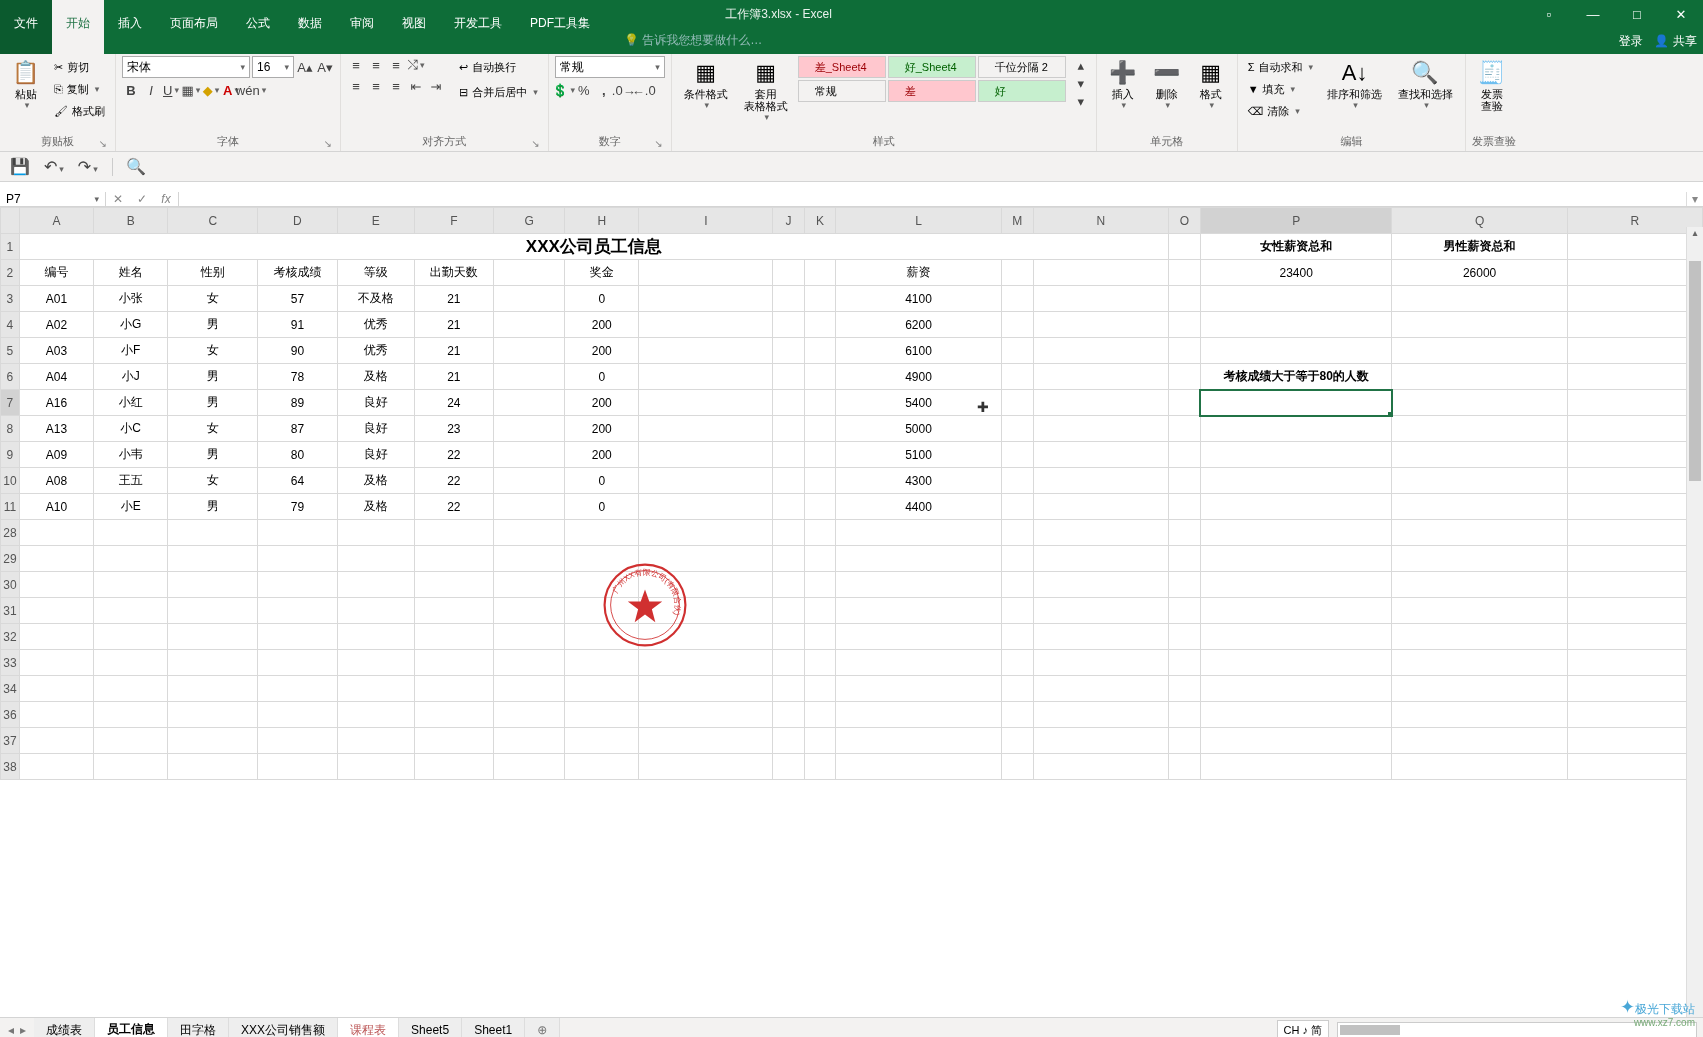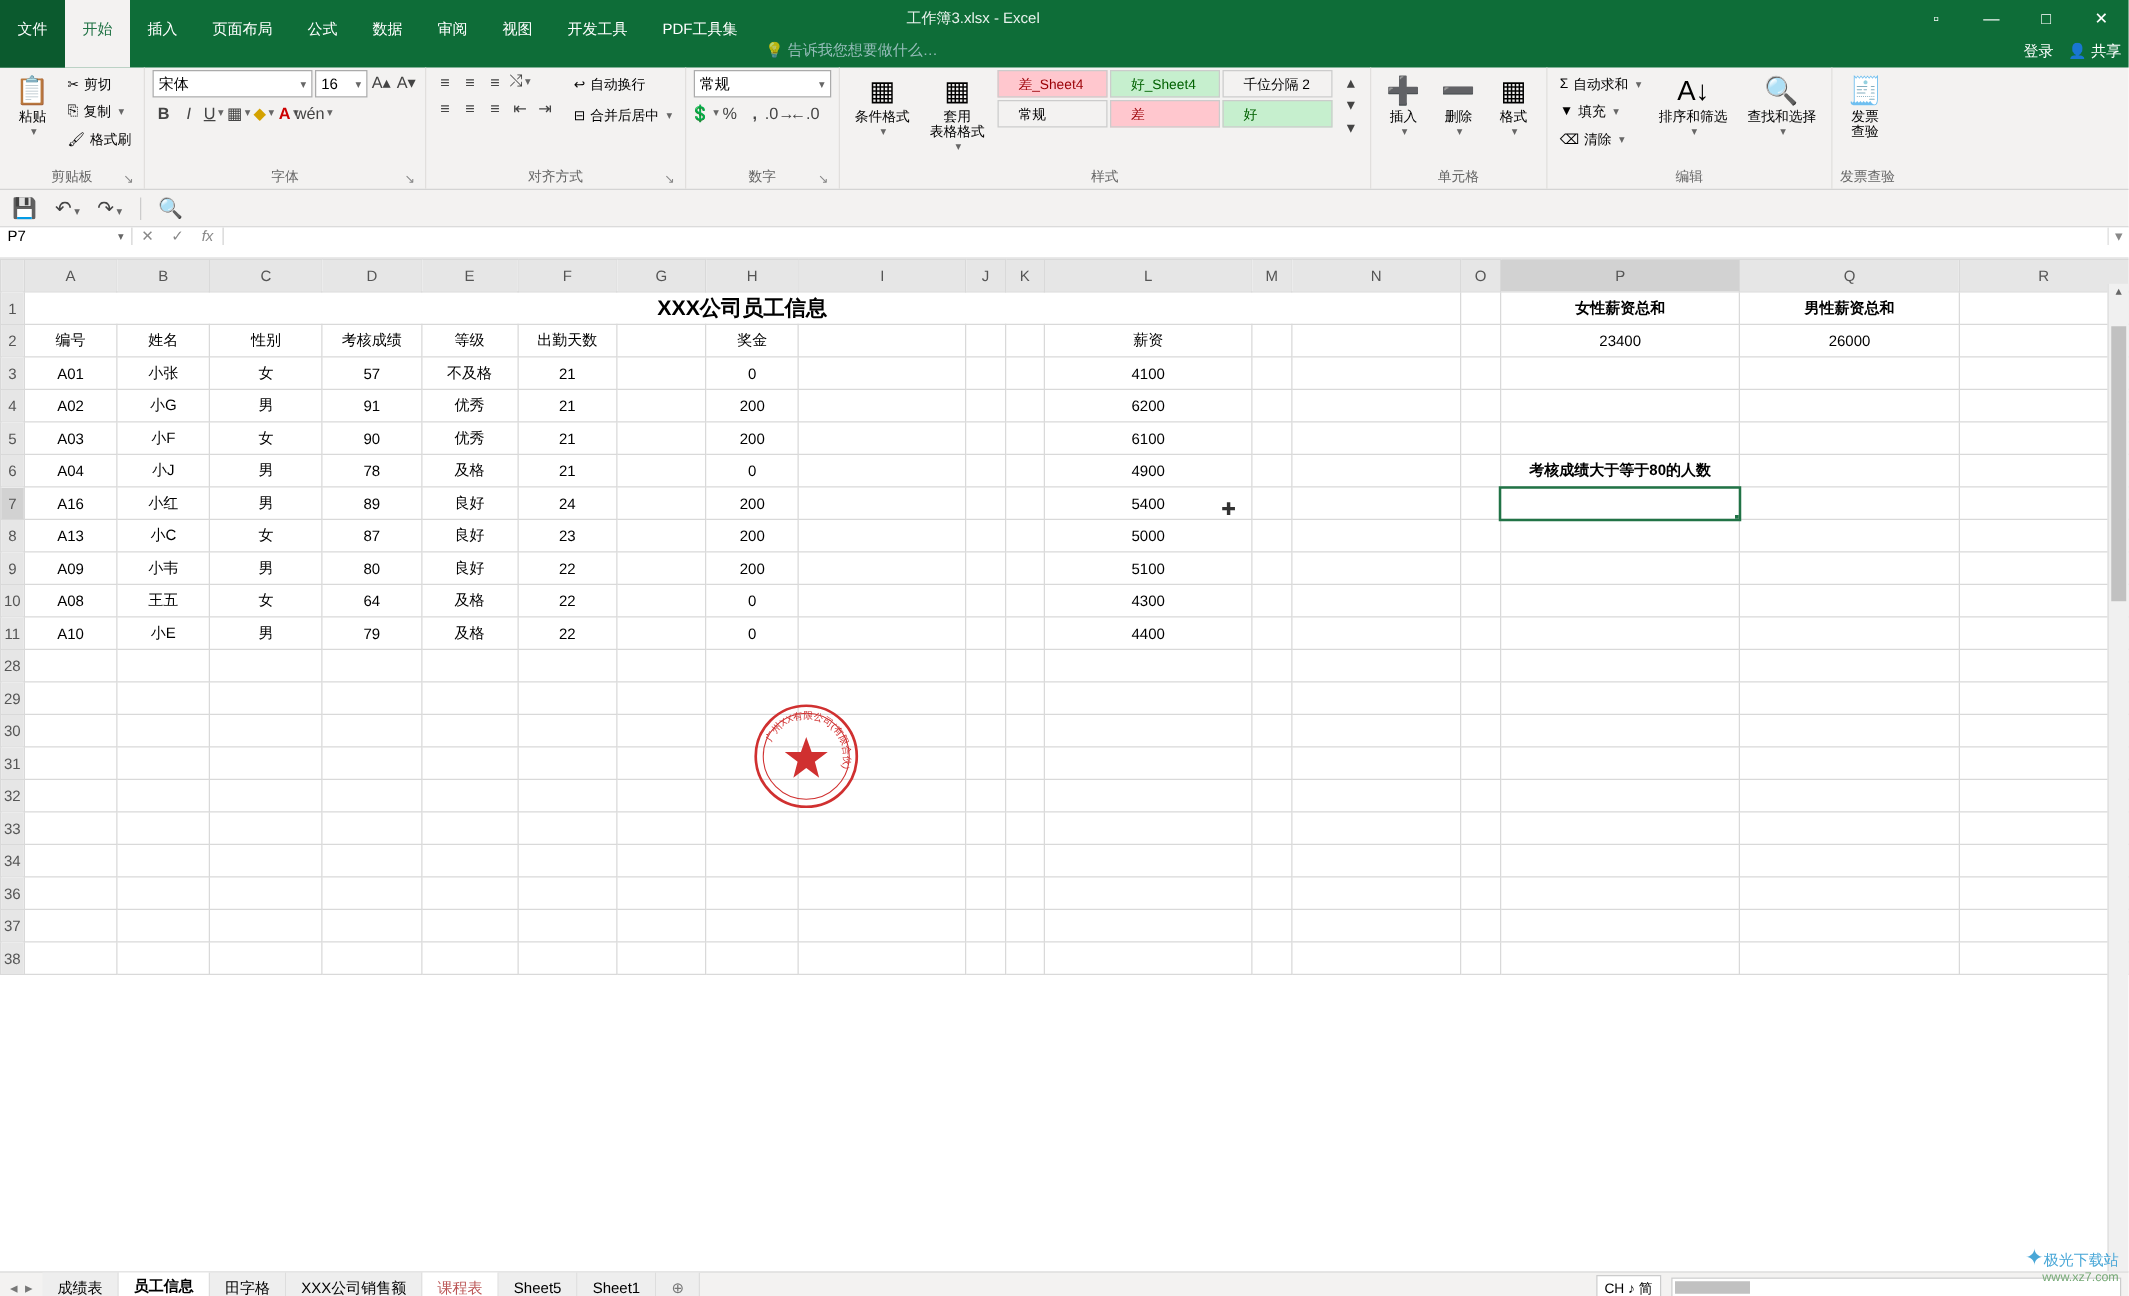--- a/index.html
+++ b/index.html
@@ -8,45 +8,45 @@
 .titlebar{height:28px;background:#0e6d38;color:#fff;display:flex;align-items:center;position:relative}
 .titlebar .tb-left{width:30px;display:flex;justify-content:center}
 .titlebar .tb-center{flex:1;text-align:center;font-size:12px;opacity:.9}
 .titlebar .tb-right{display:flex;gap:0}
 .tb-btn{width:44px;height:28px;display:flex;align-items:center;justify-content:center;font-size:13px;cursor:pointer}
 
 .ribbon-tabs{height:26px;background:#0e6d38;display:flex;align-items:flex-end;color:#fff;position:relative}
 .rtab{padding:22px 14px;font-size:12px;cursor:pointer}
 .rtab.file{background:#0b5a2e}
 .rtab.active{background:#f3f2f1;color:#217346}
-.ribbon-tabs .tellme{color:#cde;font-size:12px;margin-left:8px;padding:5px 0;opacity:.7}
+.ribbon-tabs .tellme{color:#cde;font-size:12px;margin-left:20px;padding:5px 0;opacity:.7}
 .ribbon-right{position:absolute;right:6px;top:0;display:flex;gap:12px;align-items:center;height:26px;font-size:12px}
 
 .ribbon{height:98px;background:#f3f2f1;border-bottom:1px solid #d4d4d4;display:flex}
 .group{border-right:1px solid #e1dfdd;padding:2px 6px 0 6px;display:flex;flex-direction:column;position:relative}
 .group-body{flex:1;display:flex;align-items:flex-start;gap:4px}
 .group-label{text-align:center;font-size:11px;color:#666;padding:2px 0;position:relative}
 .group-label .launcher{position:absolute;right:2px;bottom:2px;font-size:10px;color:#888;cursor:pointer}
 .bigbtn{display:flex;flex-direction:column;align-items:center;justify-content:center;padding:4px 6px;cursor:pointer;min-width:40px}
 .bigbtn .ic{font-size:22px;margin-bottom:2px}
 .bigbtn .lbl{font-size:11px;text-align:center;line-height:12px}
 .smbtn{display:flex;align-items:center;gap:4px;padding:2px 4px;cursor:pointer;font-size:11px;height:22px}
 .stack{display:flex;flex-direction:column}
-.row{display:flex;gap:2px}
+.row{display:flex;align-items:center;gap:2px}
 .ico{display:inline-flex;width:18px;height:18px;align-items:center;justify-content:center;font-size:13px;cursor:pointer;color:#444}
 .combo{border:1px solid #ababab;background:#fff;height:22px;display:flex;align-items:center;padding:0 4px;font-size:12px}
 .dd{font-size:9px;color:#666;margin-left:2px}
 
 .styles-gal{display:grid;grid-template-columns:repeat(3,88px);grid-template-rows:22px 22px;gap:2px}
 .style-cell{border:1px solid #ccc;font-size:11px;display:flex;align-items:center;padding:0 16px;cursor:pointer}
 
 .qat2{height:30px;background:#f3f2f1;border-bottom:1px solid #d4d4d4;display:flex;align-items:center;gap:14px;padding:0 10px}
 .qat2 .qic{font-size:16px;color:#444;cursor:pointer}
 
-.fbar{height:25px;border-bottom:1px solid #d4d4d4;display:flex;align-items:flex-start;background:#fff}
+.fbar{height:25px;border-bottom:1px solid #d4d4d4;display:flex;align-items:flex-end;background:#fff}
 .namebox{width:106px;border-right:1px solid #d4d4d4;display:flex;align-items:center;padding:0 6px;font-size:12px}
 .namebox .dd{margin-left:auto}
 .fx-btns{display:flex;align-items:center;border-right:1px solid #d4d4d4}
 .fx-btns span{width:24px;text-align:center;color:#888;cursor:pointer}
 .fx-input{flex:1;padding:0 6px;display:flex;align-items:center;font-size:12px}
 
 .grid-wrap{position:relative;height:810px;overflow:hidden;background:#fff}
 table.sheet{border-collapse:collapse;table-layout:fixed}
 table.sheet th,table.sheet td{border:1px solid #d9d9d9;font-size:12px;text-align:center;height:26px;overflow:hidden;white-space:nowrap}
 table.sheet th{background:#e6e6e6;font-weight:normal;color:#555;position:relative}

